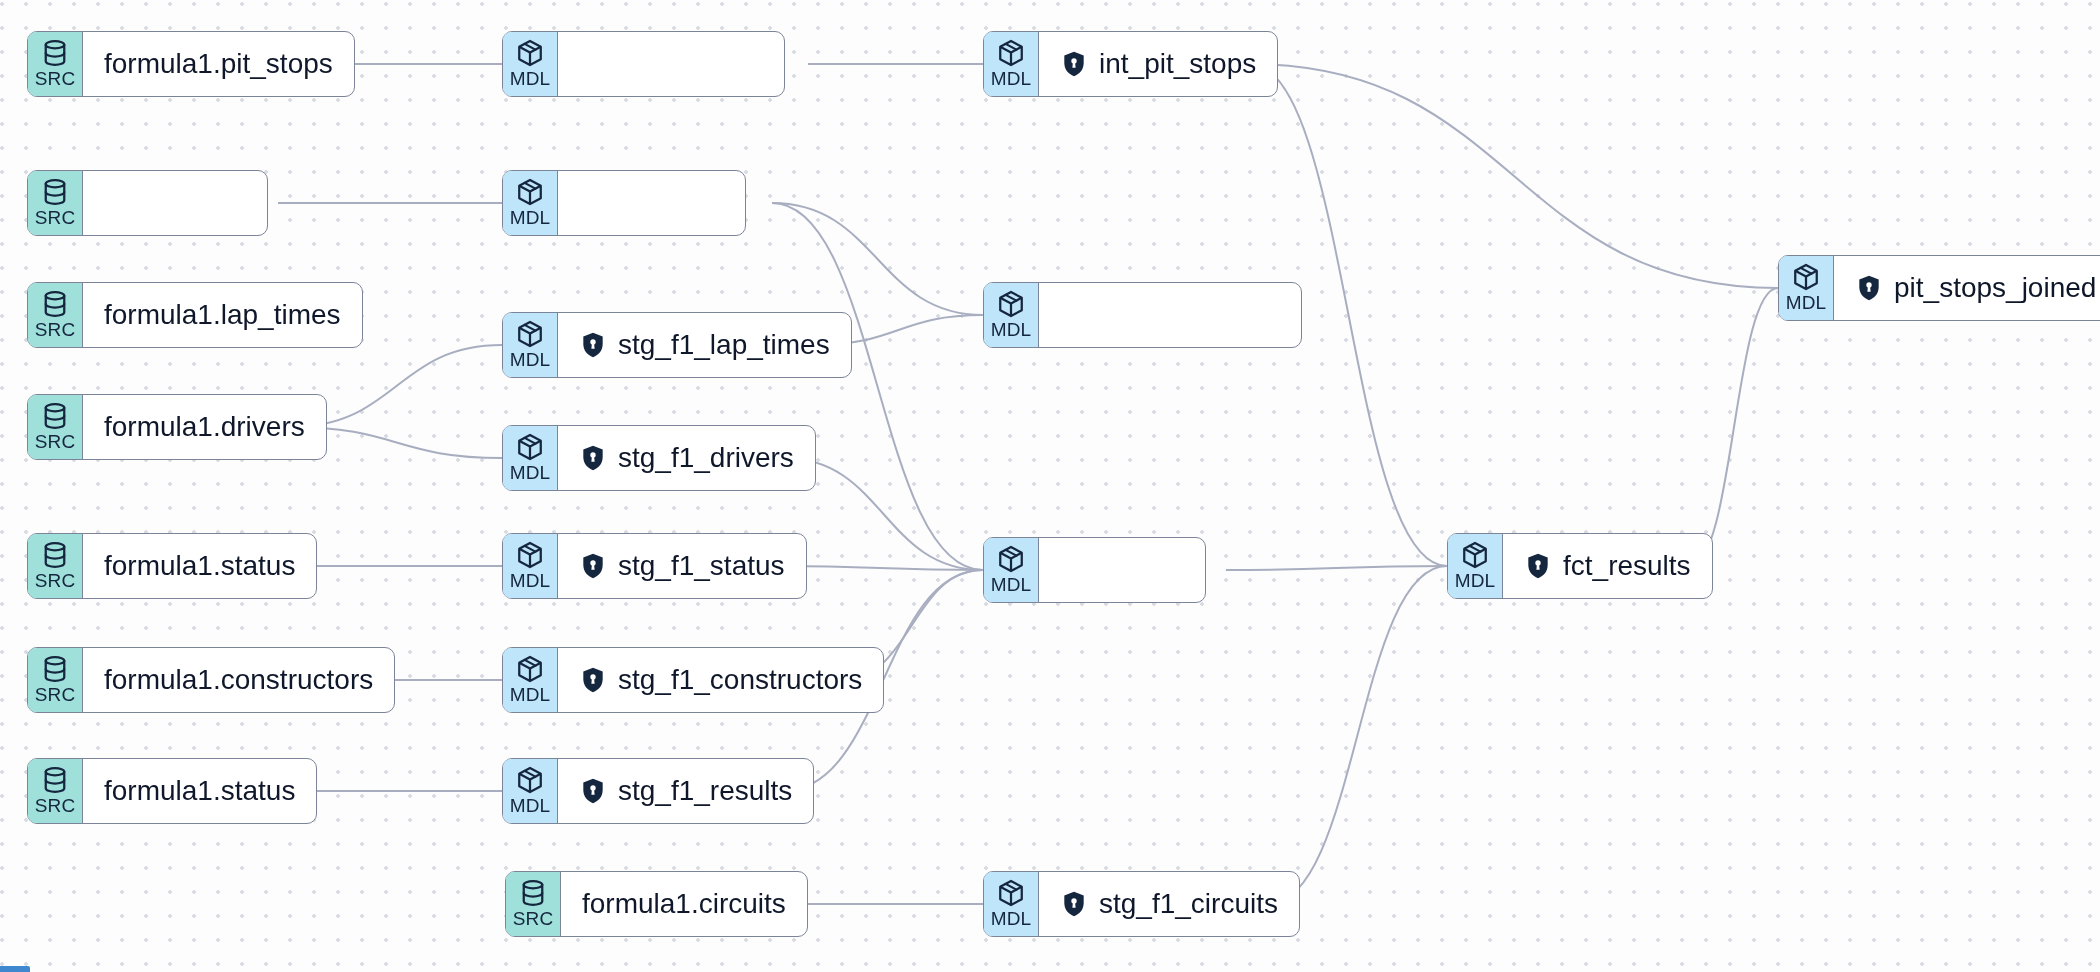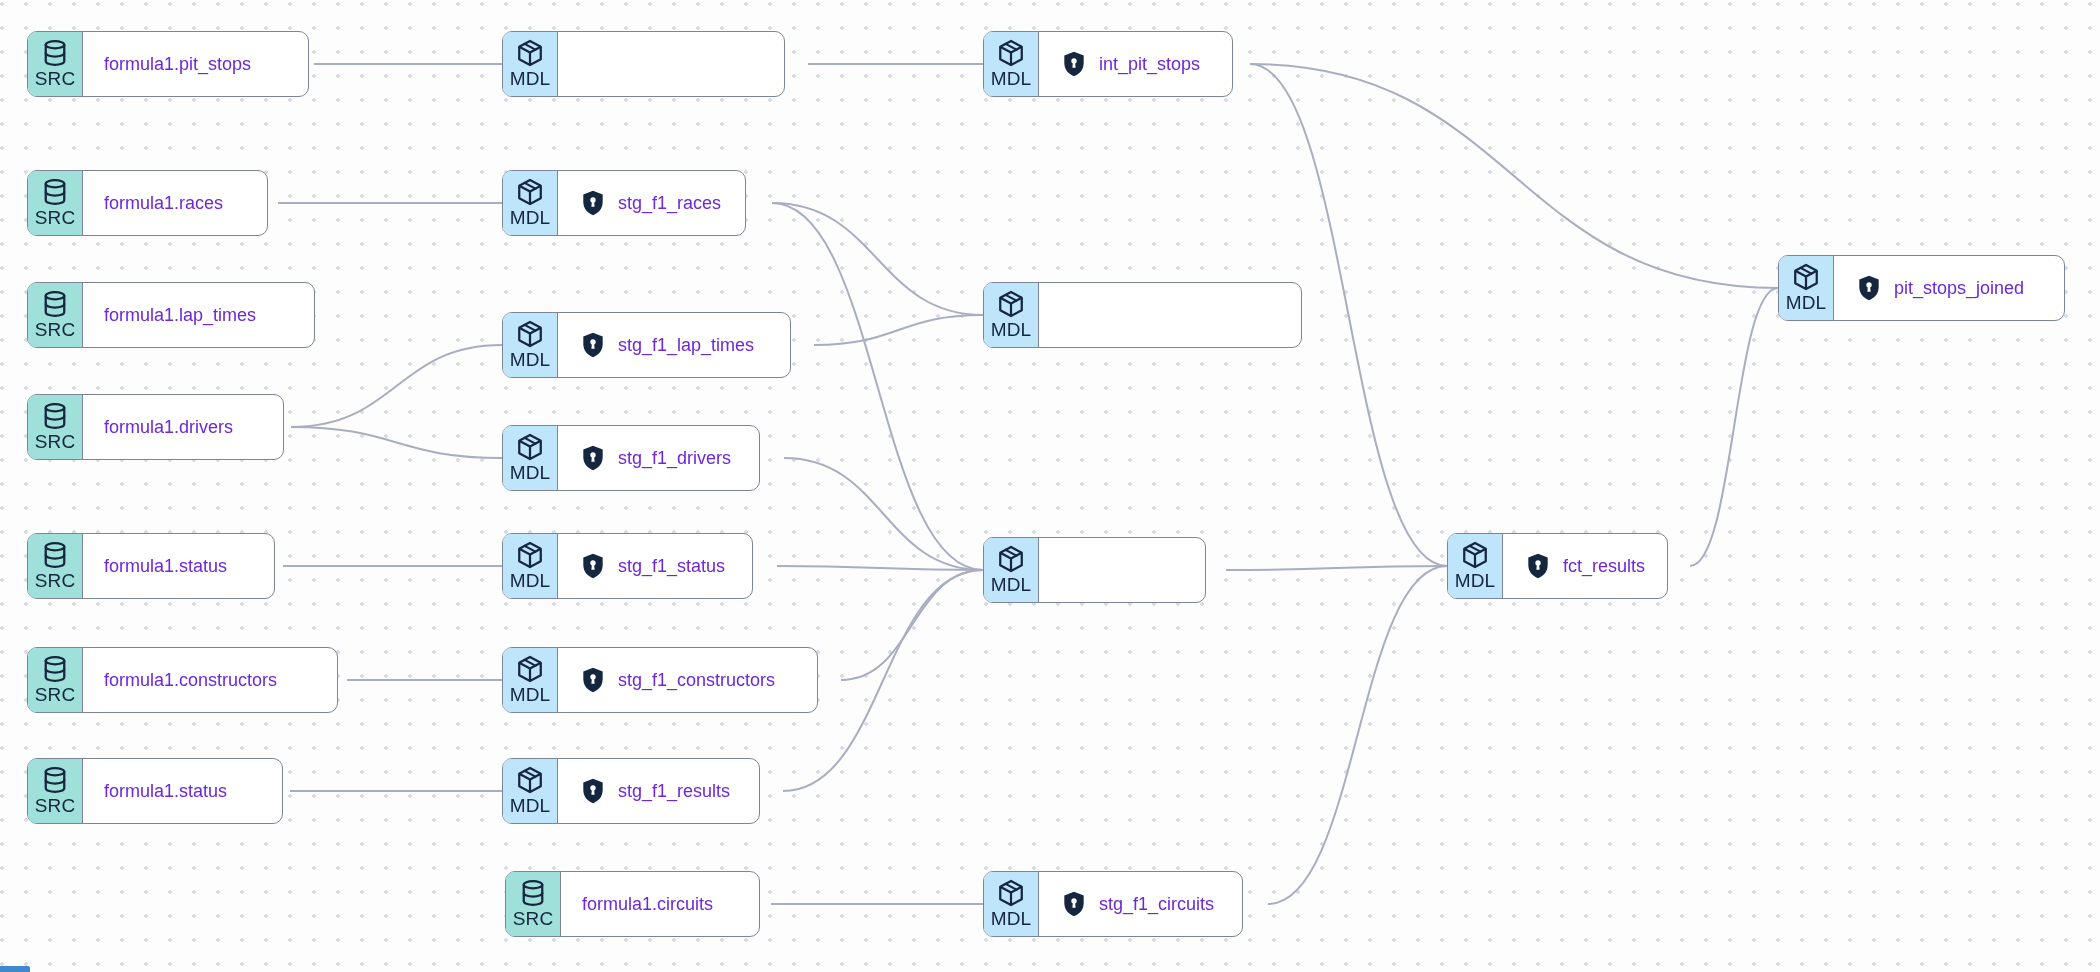--- a/index.html
+++ b/index.html
@@ -22,21 +22,21 @@
     box-sizing:border-box;cursor:pointer;
   }
   .badge{
     flex:0 0 54px;width:54px;display:flex;flex-direction:column;
     align-items:center;justify-content:center;gap:1px;
     border-right:1.5px solid #7b8498;border-radius:8px 0 0 8px;
   }
   .badge .badge-label{font-size:19px;line-height:1.1;color:#15263f;letter-spacing:0.2px;}
   .badge svg{width:30px;height:30px;display:block;}
   .node-body{display:flex;align-items:center;gap:11px;padding:0 21px;white-space:nowrap;}
-  .node-label{font-size:18px;color:#6d28d9;}
+  .node-label{font-size:28px;color:#0f172a;}
   .shield{width:28px;height:28px;flex:0 0 28px;display:block;}
   .blue-chip{position:absolute;left:0;bottom:0;width:30px;height:6px;border-radius:0 2px 0 0;}
 </style>
 </head>
 <body>
 
 <div class="canvas" style="background-color: rgb(253, 253, 254); padding-left: 14px;">
   <svg id="edge-layer">
       <path d="M 314 64 C 408 64, 408 64, 502 64" stroke="#a8aec0"></path>
       <path d="M 808 64 C 895.5 64, 895.5 64, 983 64" stroke="#a8aec0"></path>
@@ -106,41 +106,30 @@
       </div>
       <div class="node src" style="left: 27px; top: 170px; min-width: 241px;">
         <div class="badge" style="background: rgb(159, 224, 218);">
           <svg viewBox="0 0 24 24">
             <ellipse cx="12" cy="5.4" rx="7.4" ry="2.9" fill="none" stroke="#15263f" stroke-width="1.8"></ellipse>
             <path d="M4.6 5.4 V12 C4.6 13.6 7.9 14.9 12 14.9 S19.4 13.6 19.4 12 V5.4" fill="none" stroke="#15263f" stroke-width="1.8" stroke-linecap="round"></path>
             <path d="M4.6 12 V18.6 C4.6 20.2 7.9 21.5 12 21.5 S19.4 20.2 19.4 18.6 V12" fill="none" stroke="#15263f" stroke-width="1.8" stroke-linecap="round"></path>
           </svg>
           <span class="badge-label">SRC</span>
         </div>
-        <div class="node-body">
-          <span class="node-label">formula1.races</span>
-        </div>
       </div>
       <div class="node mdl" style="left: 502px; top: 170px; min-width: 244px;">
         <div class="badge" style="background: rgb(191, 229, 250);">
           <svg viewBox="0 0 24 24">
             <path d="M12 2.4 L20.6 7 V17 L12 21.6 L3.4 17 V7 Z" fill="none" stroke="#15263f" stroke-width="1.8" stroke-linejoin="round"></path>
             <path d="M3.4 7 L12 11.6 L20.6 7" fill="none" stroke="#15263f" stroke-width="1.8" stroke-linejoin="round"></path>
             <path d="M12 11.6 V21.6" fill="none" stroke="#15263f" stroke-width="1.8"></path>
             <path d="M7.7 4.7 L16.3 9.3" fill="none" stroke="#15263f" stroke-width="1.8" stroke-linecap="round"></path>
           </svg>
           <span class="badge-label">MDL</span>
-        </div>
-        <div class="node-body">
-          <svg viewBox="0 0 24 24" class="shield">
-            <path d="M12 1.6 L20.3 4.8 V11 C20.3 16.9 16.9 20.7 12 22.4 C7.1 20.7 3.7 16.9 3.7 11 V4.8 Z" fill="#15263f"></path>
-            <circle cx="12" cy="9.4" r="2.3" fill="#ffffff"></circle>
-            <path d="M11.1 10.6 H12.9 L13.4 15.2 H10.6 Z" fill="#ffffff"></path>
-          </svg>
-          <span class="node-label">stg_f1_races</span>
         </div>
       </div>
       <div class="node src" style="left: 27px; top: 282px; min-width: 288px;">
         <div class="badge" style="background: rgb(159, 224, 218);">
           <svg viewBox="0 0 24 24">
             <ellipse cx="12" cy="5.4" rx="7.4" ry="2.9" fill="none" stroke="#15263f" stroke-width="1.8"></ellipse>
             <path d="M4.6 5.4 V12 C4.6 13.6 7.9 14.9 12 14.9 S19.4 13.6 19.4 12 V5.4" fill="none" stroke="#15263f" stroke-width="1.8" stroke-linecap="round"></path>
             <path d="M4.6 12 V18.6 C4.6 20.2 7.9 21.5 12 21.5 S19.4 20.2 19.4 18.6 V12" fill="none" stroke="#15263f" stroke-width="1.8" stroke-linecap="round"></path>
           </svg>
           <span class="badge-label">SRC</span>

